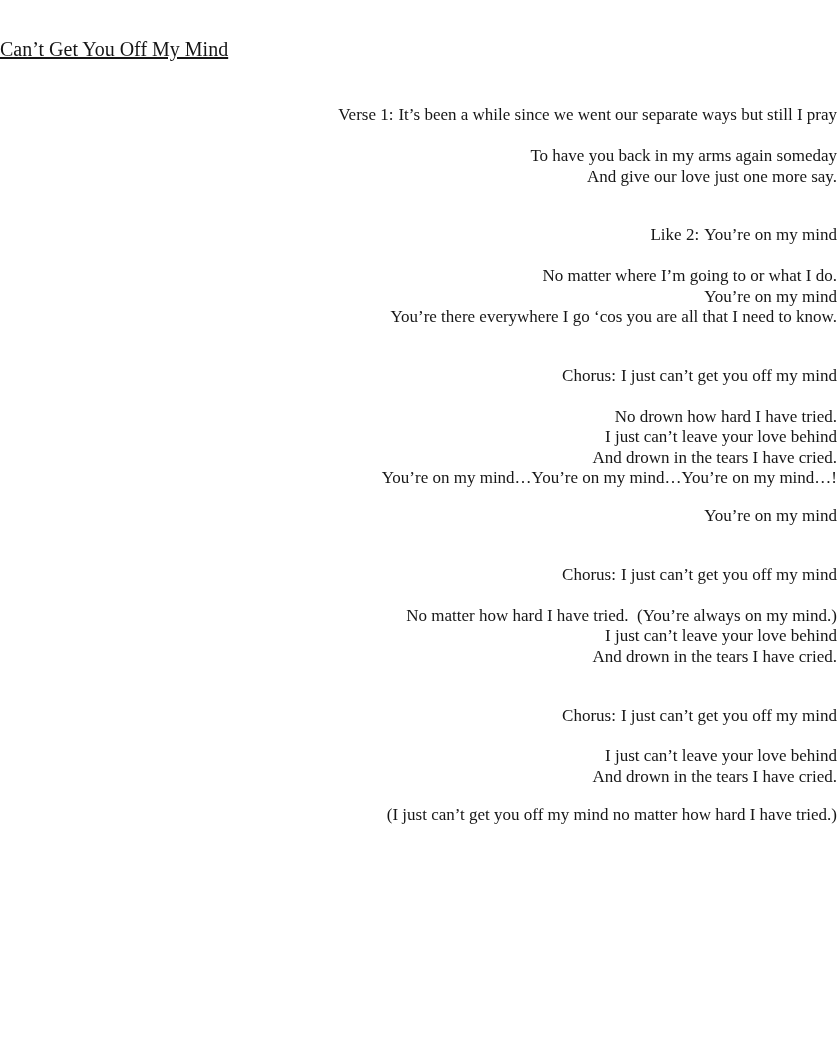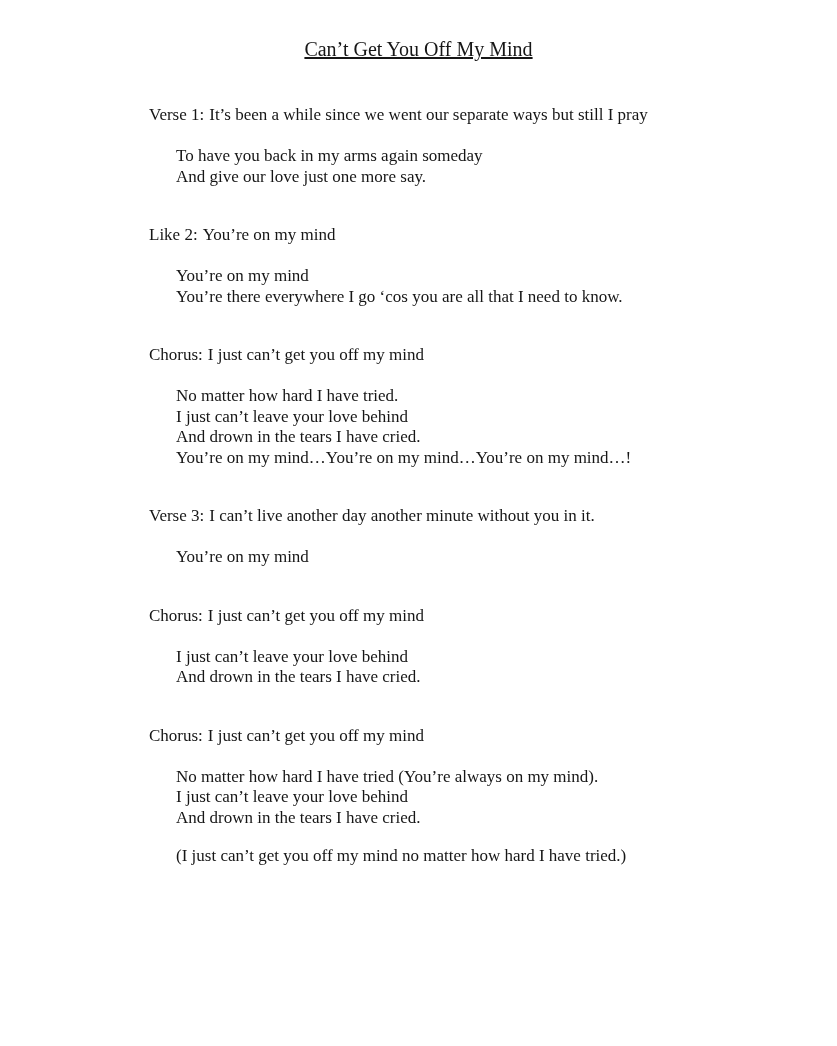--- a/index.html
+++ b/index.html
@@ -10,33 +10,32 @@
     height: 1046px;
     background: #ffffff;
     color: #161616;
     font-family: "Liberation Serif", "DejaVu Serif", serif;
     overflow: hidden;
     box-sizing: border-box;
   }
   .title {
     margin: 0;
     padding-top: 37px;
-    text-align: center;
     font-size: 20px;
     line-height: 24px;
     font-weight: normal;
     text-decoration: underline;
   }
   .content { margin-top: 24px; }
   .section {
     margin: 0 0 18px 115px;
     font-size: 17px;
     line-height: 20.4px;
   }
-  .line { white-space: pre-wrap; }
+  .line { white-space: pre-wrap; text-align: right; }
   .line.cont { padding-left: 61px; }
   .first .text { margin-left: 5px; }
 </style>
 </head>
 <body>
 
 <div class="page">
 
   <h1 class="title">Can’t Get You Off My Mind</h1>
 
@@ -47,55 +46,53 @@
         <span class="label">Verse 1:</span><span class="text">It’s been a while since we went our separate ways but still I pray</span>
       </div>
       <div class="line cont">To have you back in my arms again someday</div>
       <div class="line cont">And give our love just one more say.</div>
     </div>
 
     <div class="section">
       <div class="line first">
         <span class="label">Like 2:</span><span class="text">You’re on my mind</span>
       </div>
+      <div class="line cont">No matter where I’m going to or what I do.</div>
       <div class="line cont">You’re on my mind</div>
       <div class="line cont">You’re there everywhere I go ‘cos you are all that I need to know.</div>
     </div>
 
     <div class="section">
       <div class="line first">
         <span class="label">Chorus:</span><span class="text">I just can’t get you off my mind</span>
       </div>
-      <div class="line cont">No matter how hard I have tried.</div>
+      <div class="line cont">No drown how hard I have tried.</div>
       <div class="line cont">I just can’t leave your love behind</div>
       <div class="line cont">And drown in the tears I have cried.</div>
       <div class="line cont">You’re on my mind…You’re on my mind…You’re on my mind…!</div>
     </div>
 
     <div class="section">
-      <div class="line first">
-        <span class="label">Verse 3:</span><span class="text">I can’t live another day another minute without you in it.</span>
-      </div>
       <div class="line cont">You’re on my mind</div>
     </div>
 
     <div class="section">
       <div class="line first">
         <span class="label">Chorus:</span><span class="text">I just can’t get you off my mind</span>
       </div>
+      <div class="line cont">No matter how hard I have tried.  (You’re always on my mind.)</div>
       <div class="line cont">I just can’t leave your love behind</div>
       <div class="line cont">And drown in the tears I have cried.</div>
     </div>
 
 
     <div class="section">
       <div class="line first">
         <span class="label">Chorus:</span><span class="text">I just can’t get you off my mind</span>
       </div>
-      <div class="line cont">No matter how hard I have tried (You’re always on my mind).</div>
       <div class="line cont">I just can’t leave your love behind</div>
       <div class="line cont">And drown in the tears I have cried.</div>
     </div>
 
     <div class="section">
       <div class="line cont">(I just can’t get you off my mind no matter how hard I have tried.)</div>
 
     </div>
 
   </div>

